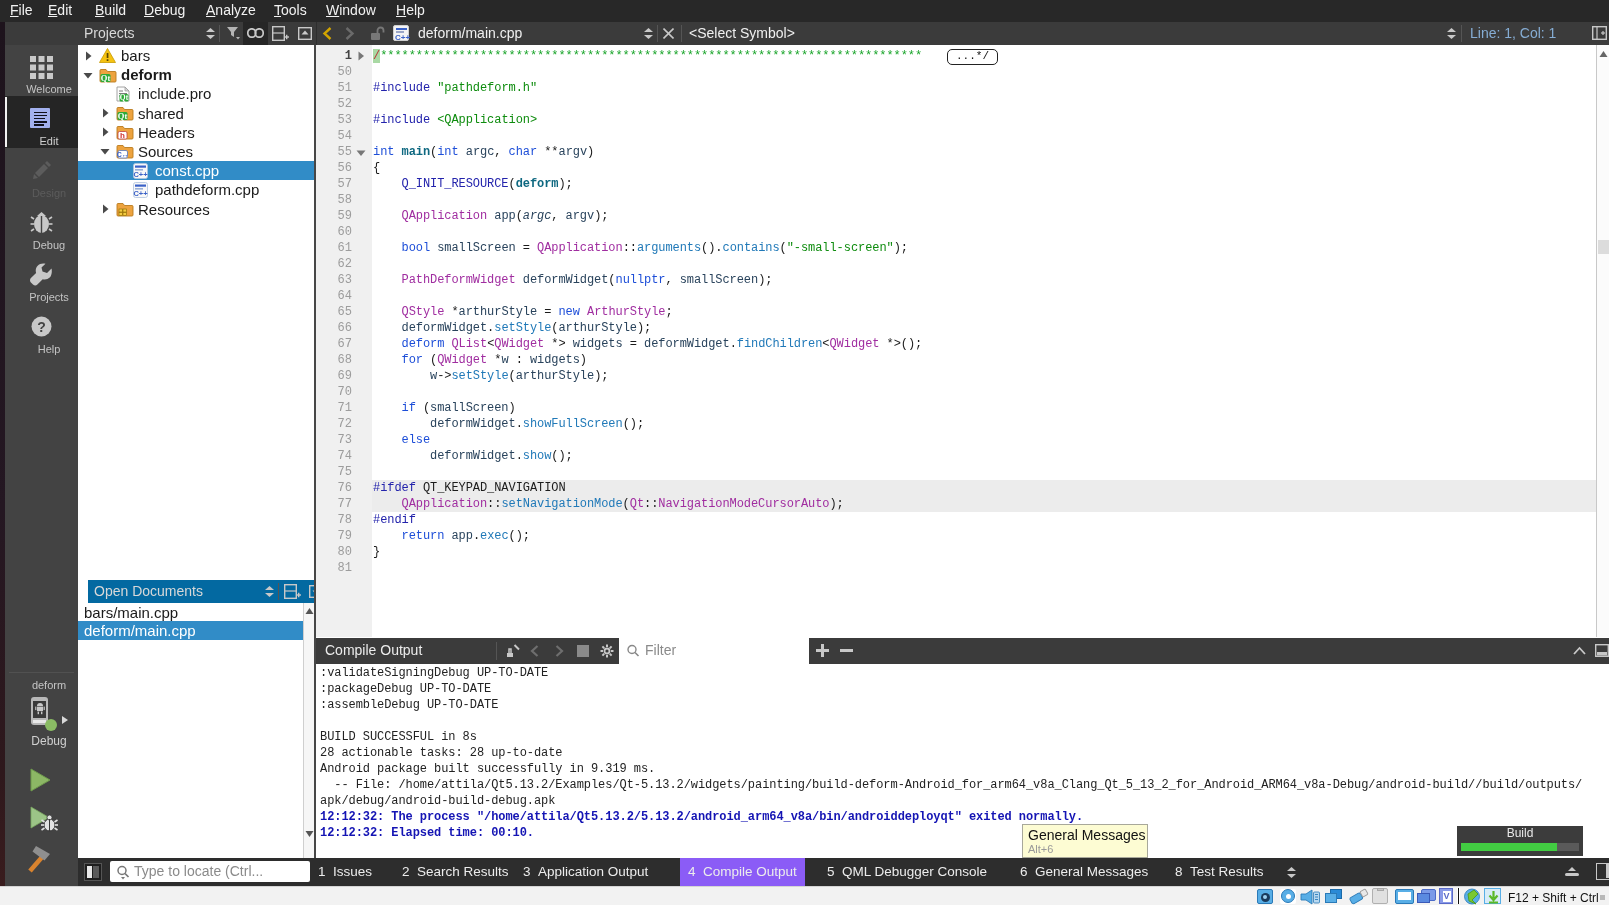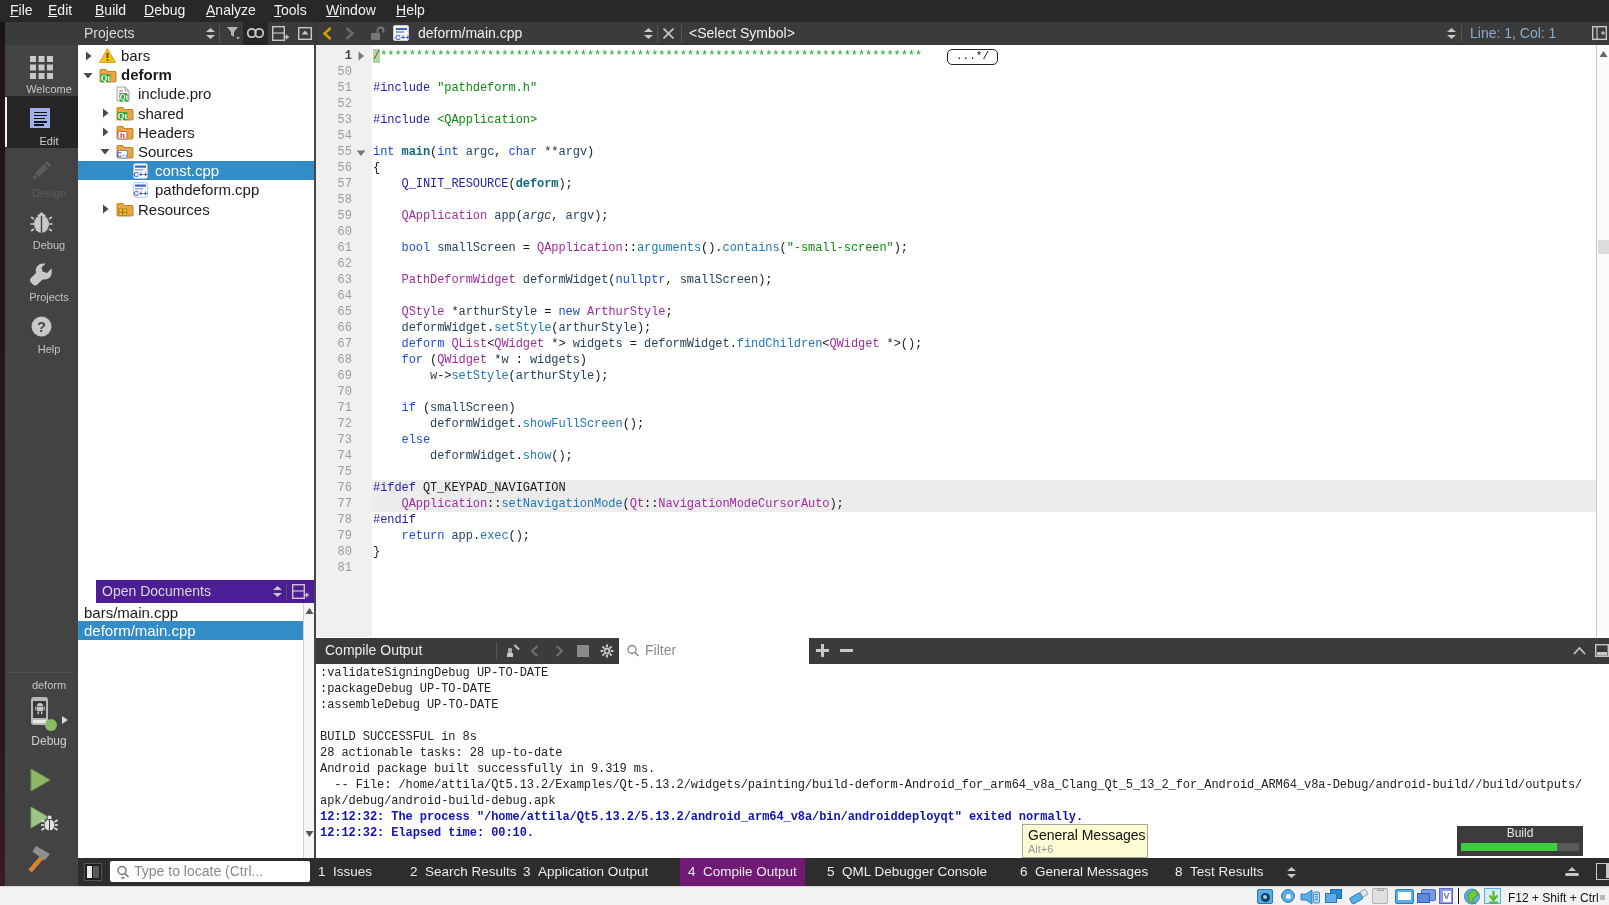--- a/index.html
+++ b/index.html
@@ -10,21 +10,21 @@
 #menubar { left:0; top:0; width:1609px; height:22px; background:#282828; color:#f2f2f2; font-size:14px; }
 #menubar span { position:absolute; top:2px; }
 #toolbar { left:0; top:22px; width:1609px; height:23px; background:#3b3b3b; }
 
 #edgestrip { left:0; top:22px; width:5px; height:883px; background:linear-gradient(180deg,#1d131c 0%,#241722 55%,#2e181c 85%,#3b1d1e 100%); }
 #sidebar { left:5px; top:45px; width:73px; height:839px; background:#434343; }
 .modelabel { position:absolute; width:88px; text-align:center; font-size:11px; color:#c4c4c4; }
 
 #ptree { left:78px; top:45px; width:237px; height:535px; background:#fff; }
 #pheader { left:78px; top:22px; width:238px; height:23px; background:#3b3b3b; }
-#odheader { left:96px; top:580px; width:237px; height:23px; background:#4c1d95; }
+#odheader { left:88px; top:580px; width:237px; height:23px; background:#0369a1; }
 #odlist { left:78px; top:603px; width:237px; height:255px; background:#fff; }
 .phdr-text { position:absolute; left:6px; top:3px; font-size:14px; color:#d8d8d8; }
 .treerow { position:absolute; height:19px; font-size:15px; color:#1a1a1a; white-space:nowrap; }
 
 #gutter { left:316px; top:45px; width:56px; height:592px; background:#f0f0f0; }
 #codearea { left:372px; top:45px; width:1224px; height:592px; background:#fff; }
 #gutternums { position:absolute; left:316px; top:48px; width:36px; font:12px "Liberation Mono", monospace; line-height:16px; color:#9c9c9c; text-align:right; white-space:pre; }
 #code { position:absolute; left:373px; top:48px; font:12px "Liberation Mono", monospace; line-height:16px; color:#1b1b1b; white-space:pre; letter-spacing:-0.07px; }
 #code i { font-style:italic; }
 .k { color:#1d4ed8; }
@@ -548,23 +548,23 @@
     </div>
   <div style="position:absolute;left:32px;top:3px;width:200px;height:21px;background:#fff;border-radius:2px;">
     <svg style="position:absolute;left:6px;top:4px" width="15" height="15" viewBox="0 0 15 15">
         <circle cx="6" cy="5.5" r="4" fill="none" stroke="#777" stroke-width="1.5"></circle>
         <line x1="9" y1="8.5" x2="12.5" y2="12" stroke="#777" stroke-width="1.7"></line>
         <path d="M5 12 L9 12 L7 14.5 Z" fill="#777"></path>
       </svg>
     <div style="position:absolute;left:24px;top:2px;font-size:14px;color:#8a8a8a;white-space:nowrap">Type to locate (Ctrl...</div>
   </div>
   <div class="stab" style="left:240px">1&nbsp;&nbsp;Issues</div>
-  <div class="stab" style="left:332px">2&nbsp;&nbsp;Search Results</div>
+  <div class="stab" style="left:324px">2&nbsp;&nbsp;Search Results</div>
   <div class="stab" style="left:445px">3&nbsp;&nbsp;Application Output</div>
-  <div class="stab" style="left:602px;background:#701a75;padding:0 8px;">4&nbsp;&nbsp;Compile Output</div>
+  <div class="stab" style="left:602px;background:#8b5cf6;padding:0 8px;">4&nbsp;&nbsp;Compile Output</div>
   <div class="stab" style="left:749px">5&nbsp;&nbsp;QML Debugger Console</div>
   <div class="stab" style="left:942px">6&nbsp;&nbsp;General Messages</div>
   <div class="stab" style="left:1097px">8&nbsp;&nbsp;Test Results</div>
   <svg style="position:absolute;left:1209px;top:9px" width="9" height="11" viewBox="0 0 9 11">
       <path d="M4.5 0 L9 4 L0 4 Z" fill="#c8c8c8"></path>
       <path d="M4.5 11 L9 7 L0 7 Z" fill="#c8c8c8"></path>
     </svg>
   <svg style="position:absolute;left:1486px;top:8px" width="16" height="12" viewBox="0 0 16 12">
       <rect x="1" y="7" width="14" height="3" rx="1.5" fill="#c8c8c8"></rect>
       <path d="M8 1 L12 5 L4 5 Z" fill="#c8c8c8"></path>

